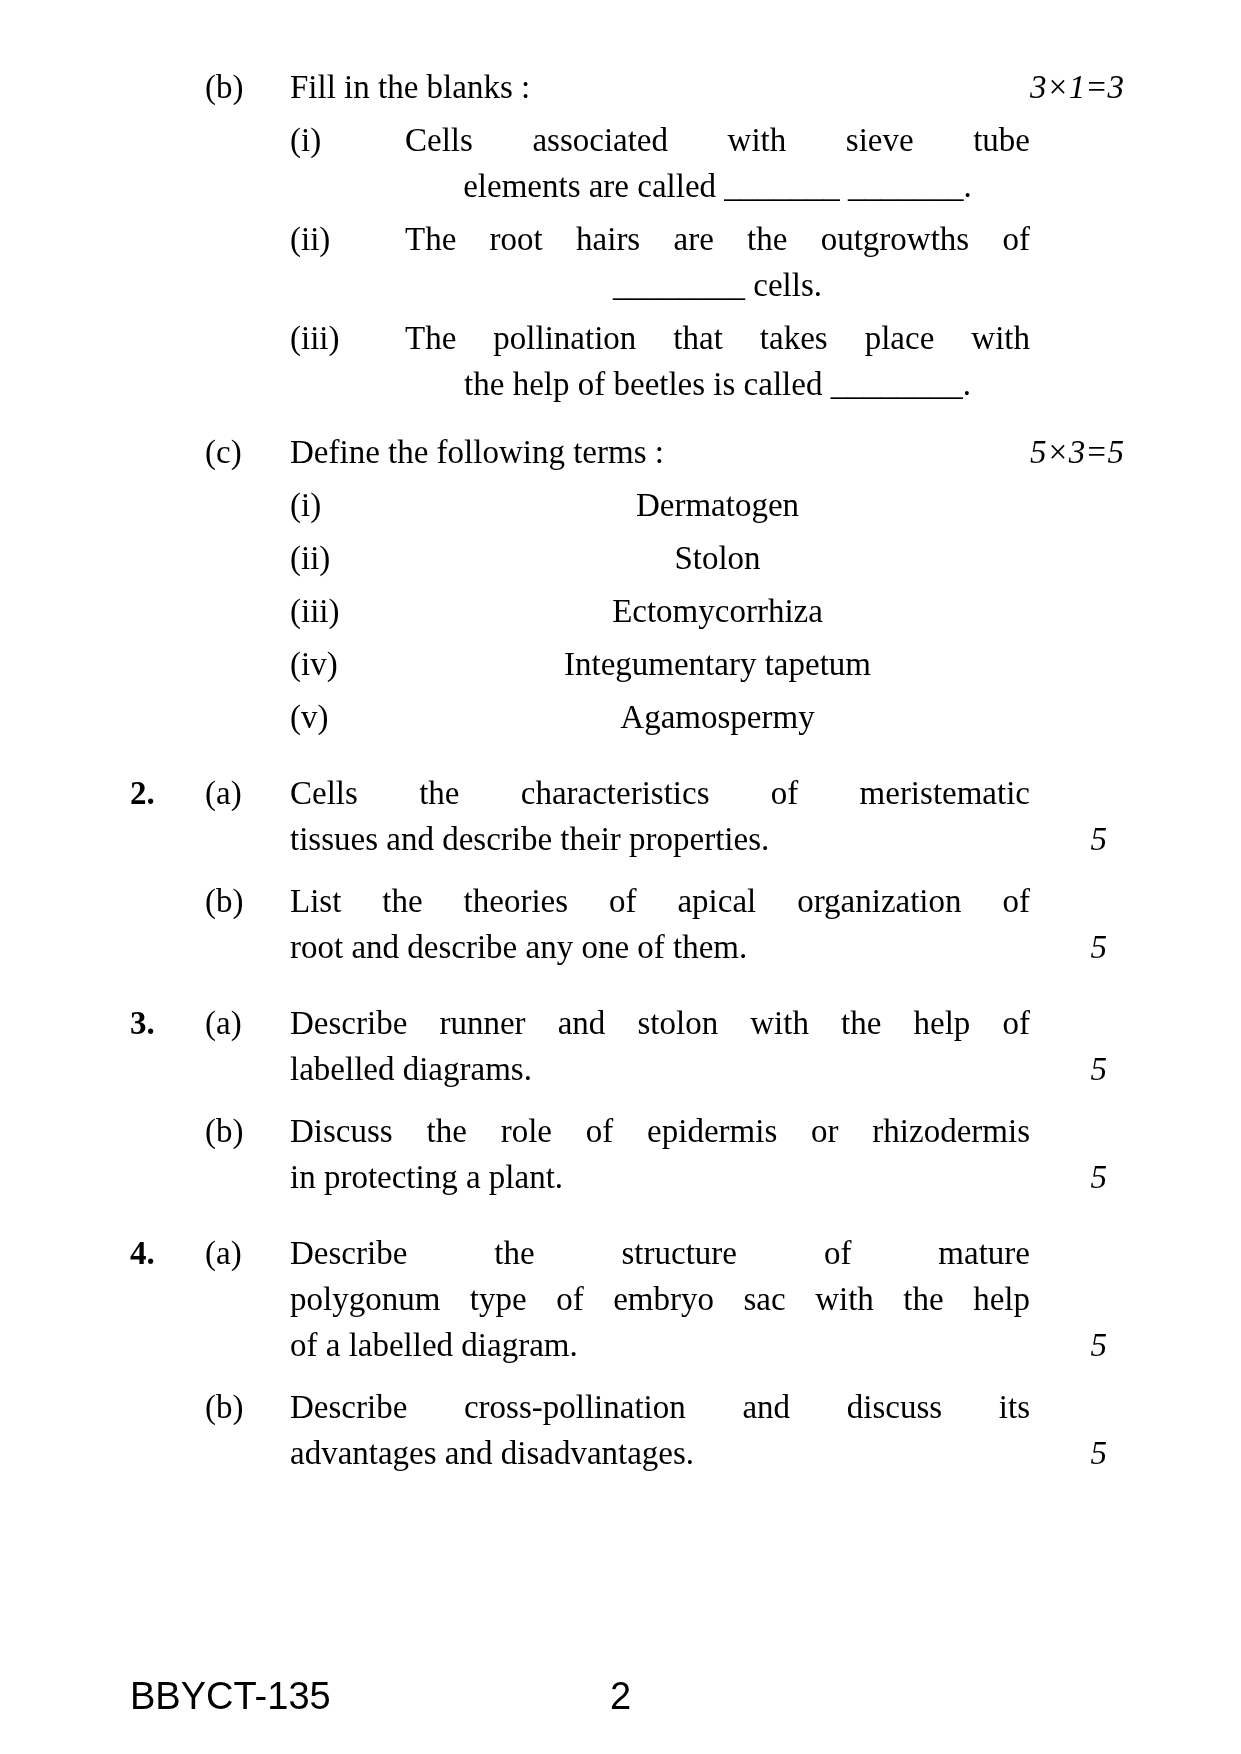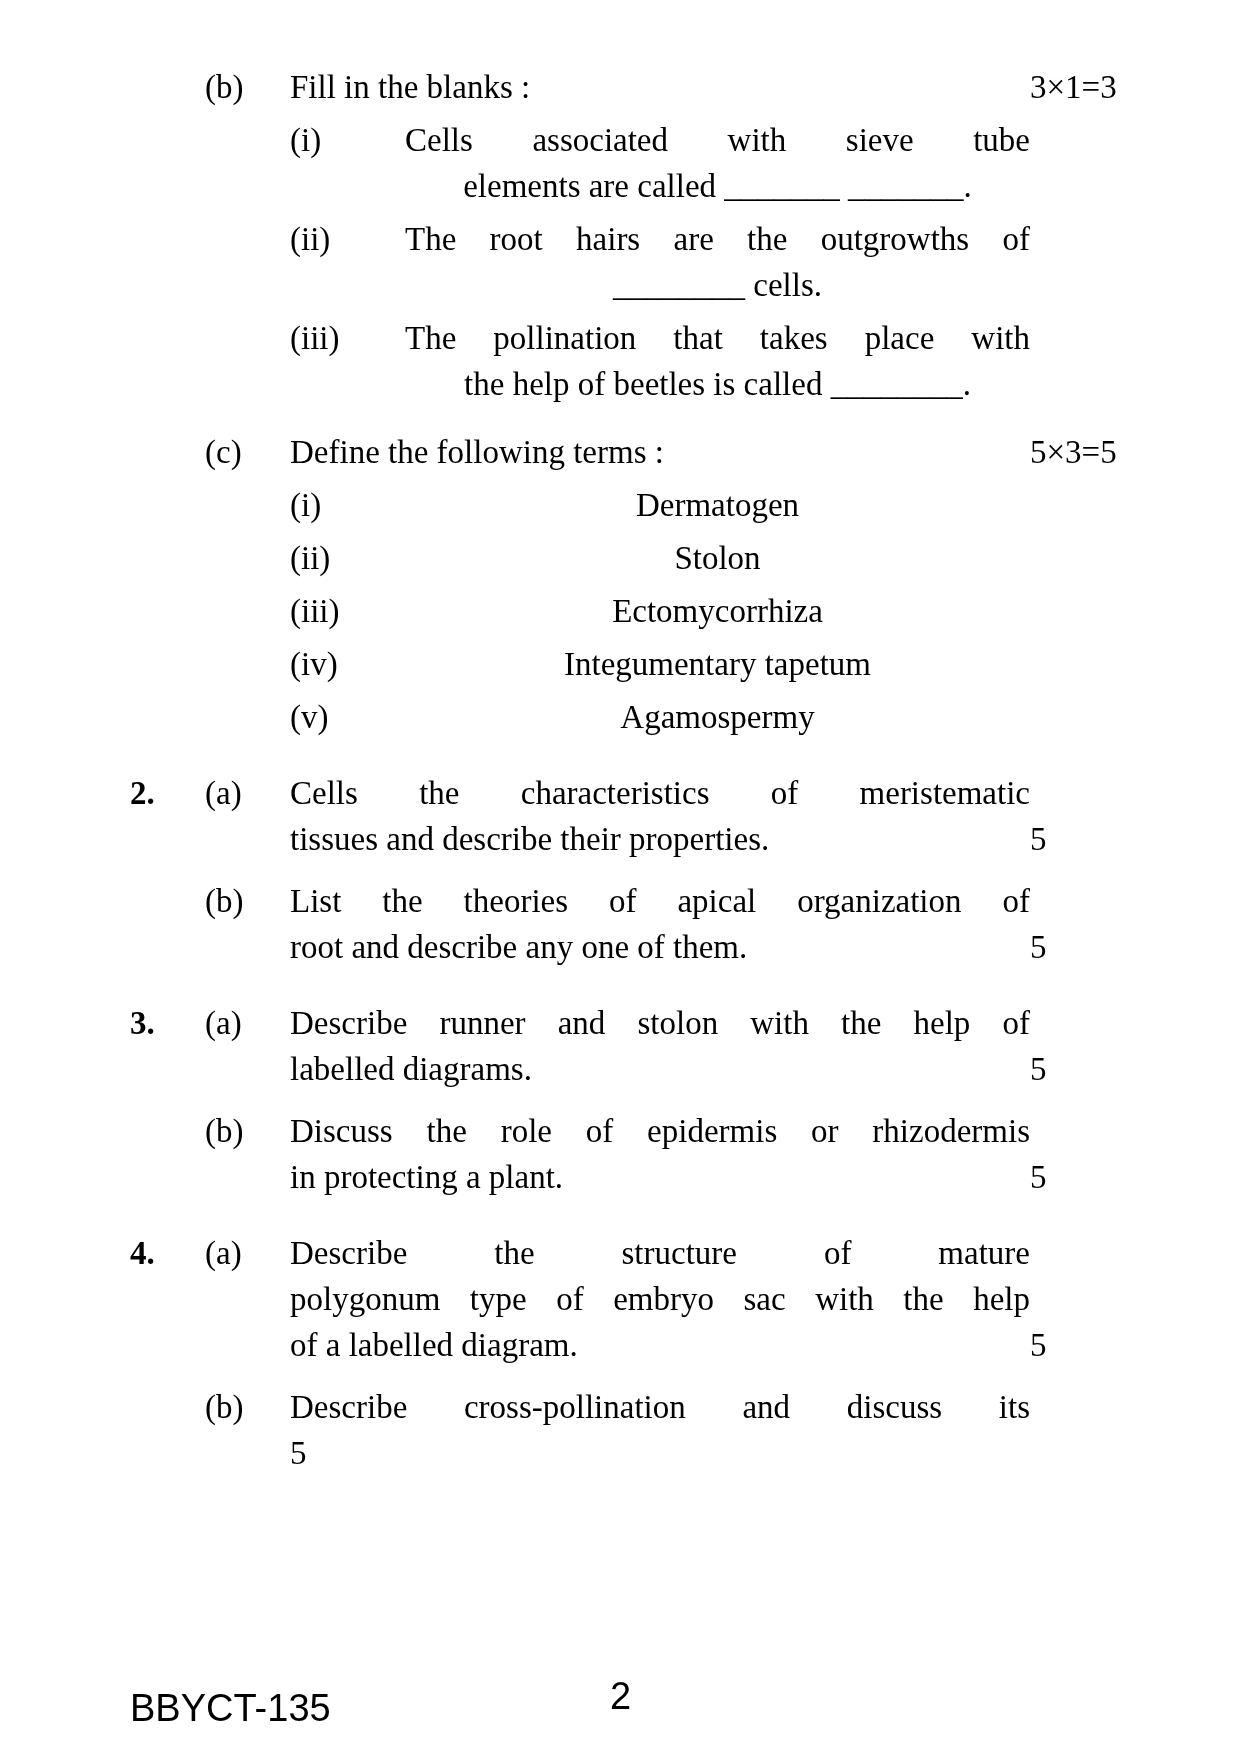--- a/index.html
+++ b/index.html
@@ -16,36 +16,36 @@
     padding: 64px 0 0 130px;
     overflow: hidden;
   }
   .row { display: flex; line-height: 46px; }
   .c { flex: 0 0 auto; white-space: nowrap; }
   .num     { width: 75px;  font-weight: bold; }
   .letter  { width: 85px; }
   .roman   { width: 115px; }
   .text    { width: 740px; white-space: normal; }
   .subtext { width: 625px; white-space: normal; text-align: center; }
-  .marks   { width: 77px; text-align: left; }
+  .marks   { width: 77px; text-align: right; font-style: italic; }
   .just { text-align: justify; text-align-last: justify; }
   .gap-item   { margin-top: 7px; }
   .gap-sect   { margin-top: 22px; }
   .gap-letter { margin-top: 16px; }
   .gap-q      { margin-top: 30px; }
   .footer {
     position: absolute;
     top: 1674px;
     left: 0;
     width: 1241px;
     font-family: "Liberation Sans", sans-serif;
     font-size: 38px;
     line-height: 44px;
   }
-  .footer-code { position: absolute; left: 130px; top: 12px; }
+  .footer-code { position: absolute; left: 130px; top: 0; }
   .footer-page { position: absolute; left: 0; top: 0; width: 1241px; text-align: center; }
 </style>
 </head>
 <body>
 
 <div class="page">
 
   <div class="row">
     <div class="c num"></div>
     <div class="c letter">(b)</div>
@@ -193,20 +193,21 @@
     <div class="c marks">5</div>
   </div>
   <div class="row gap-letter">
     <div class="c num"></div>
     <div class="c letter">(b)</div>
     <div class="c text just">Describe cross-pollination and discuss its</div>
   </div>
   <div class="row">
     <div class="c num"></div>
     <div class="c letter"></div>
+    <div class="c text">advantages and disadvantages.</div>
     <div class="c marks">5</div>
   </div>
 
   <div class="footer">
     <span class="footer-code">BBYCT-135</span>
     <span class="footer-page">2</span>
   </div>
 
 </div>
 

